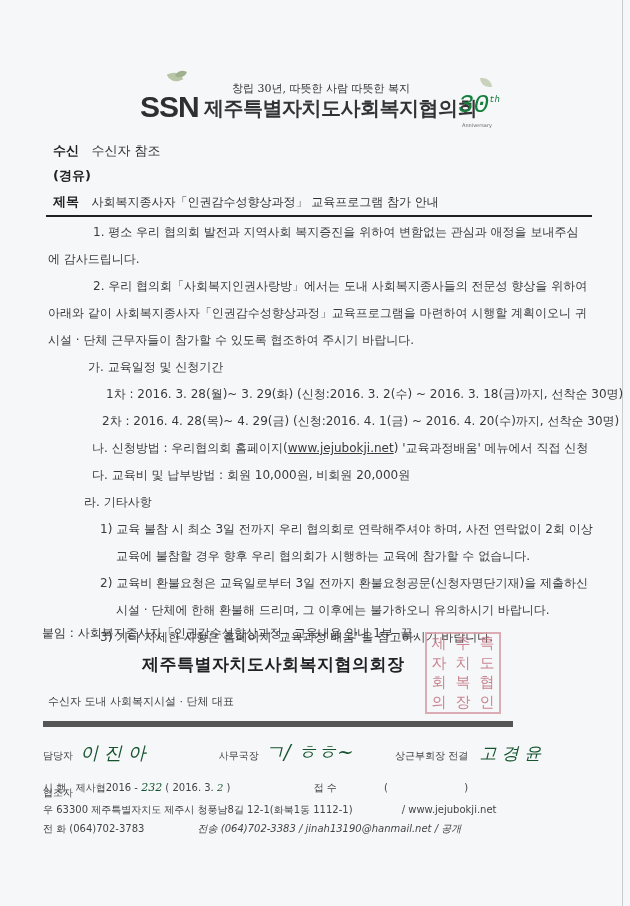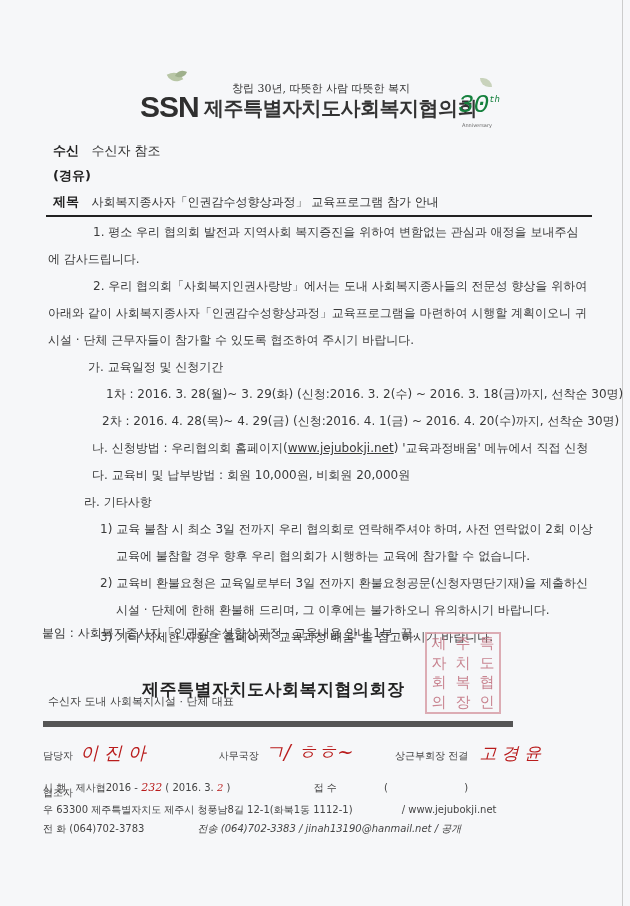--- a/index.html
+++ b/index.html
@@ -28,25 +28,25 @@
   
   .lbl { font-weight: bold; color: #222; }
   .row { position: absolute; left: 53px; font-size: 13px; white-space: nowrap; }
   .hr { position: absolute; height: 2px; background: #222; }
   .hr.thick { height: 6px; background: #555; }
 
   .body { position: absolute; left: 48px; width: 548px; font-size: 12px; color: #3a3a3a; line-height: 27px; white-space: nowrap; }
   .indent1 { padding-left: 45px; }
   .link { text-decoration: underline; }
 
-  .sign-title { position: absolute; left: 142px; top: 678px; font-size: 17px; font-weight: bold; color: #222; letter-spacing: 0.5px; }
+  .sign-title { position: absolute; left: 142px; top: 653px; font-size: 17px; font-weight: bold; color: #222; letter-spacing: 0.5px; }
   .seal { position: absolute; left: 425px; top: 632px; width: 72px; height: 78px; border: 2px solid #d8a0a8; display: grid; grid-template-columns: repeat(3, 1fr); grid-template-rows: repeat(4, 1fr); font-size: 15px; color: #c0707e; opacity: 0.85; text-align: center; line-height: 19px; }
 
   .footer { position: absolute; left: 43px; font-size: 10px; color: #444; white-space: nowrap; }
-  .hand { font-family: "DejaVu Serif", serif; font-style: italic; color: #b91c1c; }
+  .hand { font-family: "DejaVu Serif", serif; font-style: italic; color: #14532d; }
 </style>
 </head>
 <body>
 
 <div class="page">
   <div class="rightedge"></div>
 
   <div class="hdr">
     <span class="leaf"></span>
     <span class="leaf2"></span>

